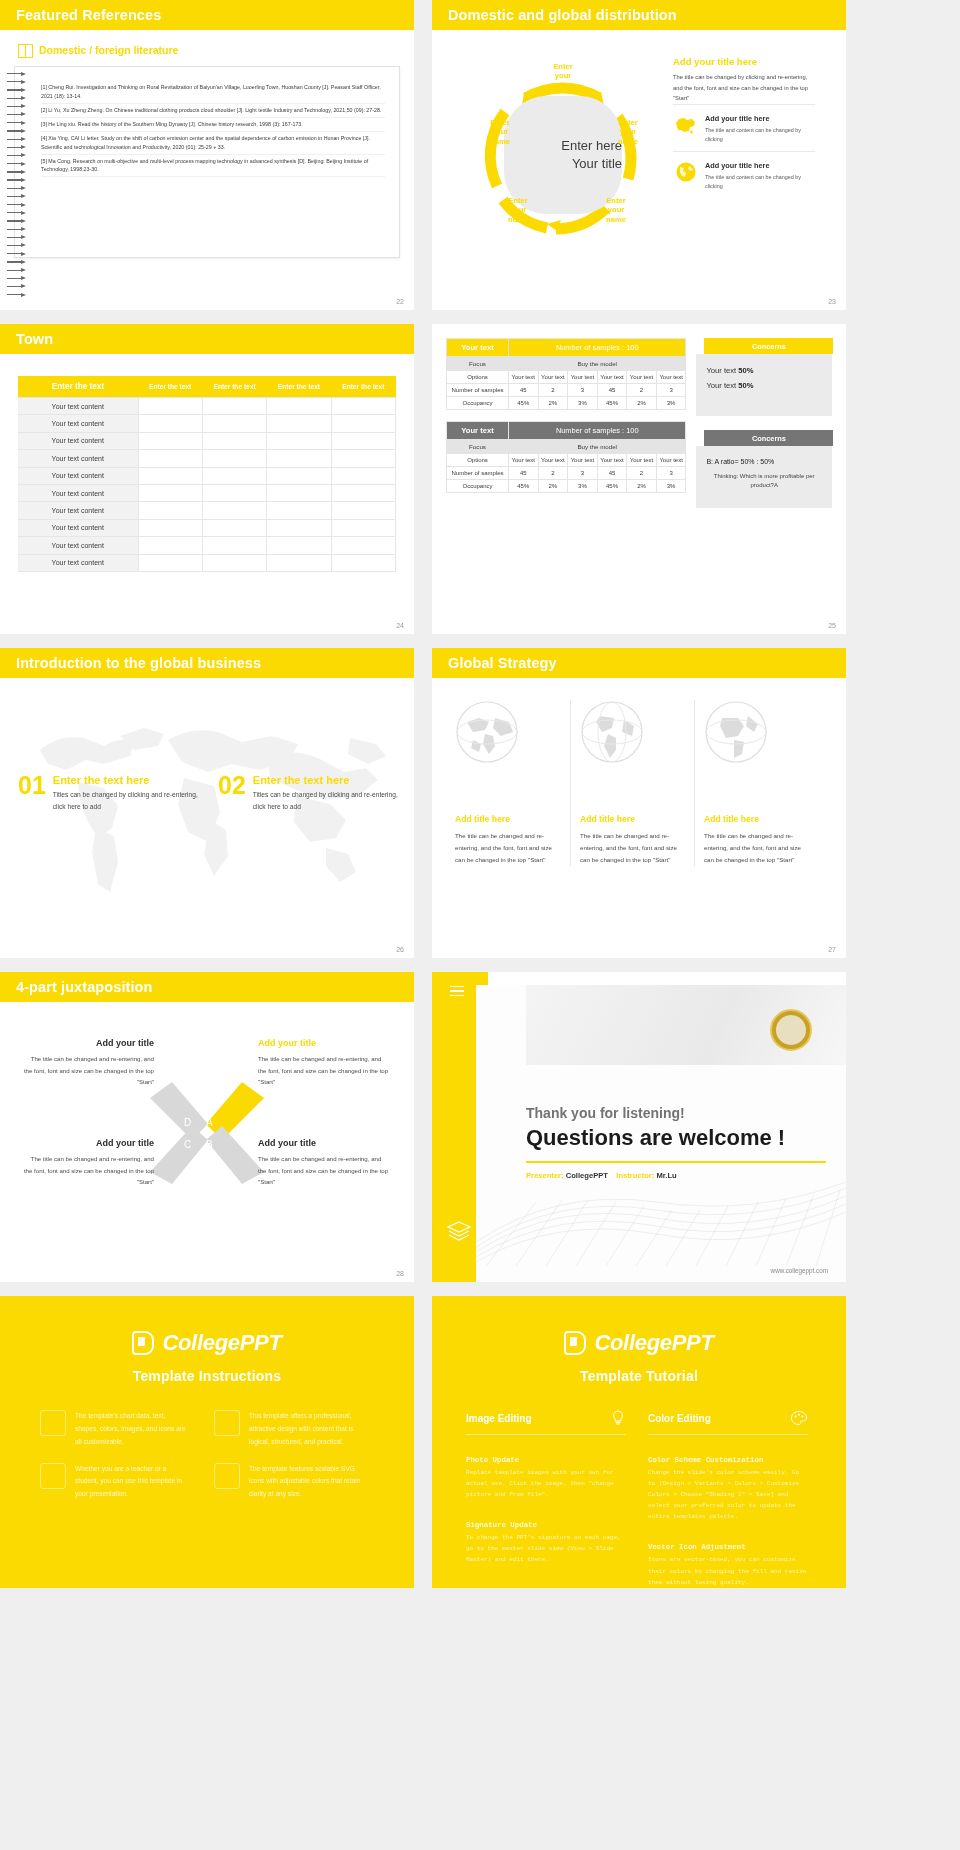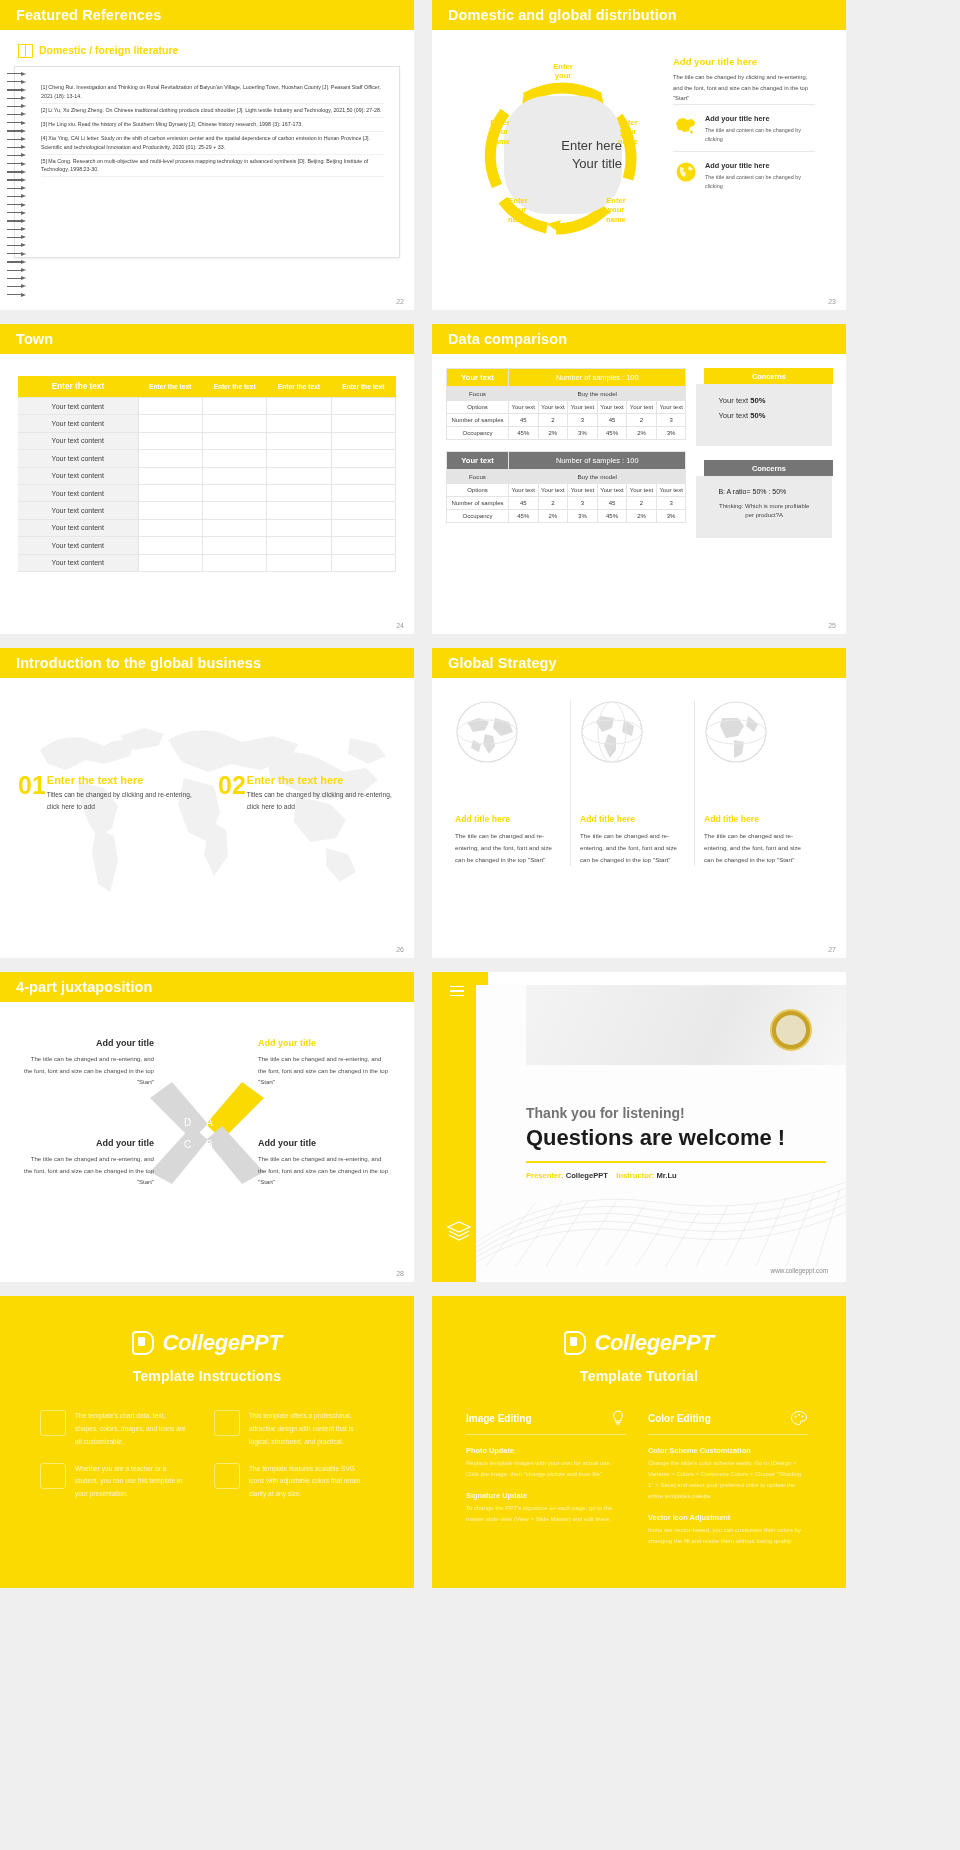--- a/index.html
+++ b/index.html
@@ -133,31 +133,31 @@
   .dtbl td.lbl { width:62px; }
   .conc {
     position:relative; margin-bottom:14px;
   }
   .conc-h {
     background:#fada00; color:#fff; font-weight:bold; font-size:7.4px;
     text-align:center; padding:3.5px 0; position:relative; left:8px; width:129px;
   }
   .conc.gray .conc-h { background:#757575; }
   .conc-b {
-    background:#ebebeb; padding:12px 22px; min-height:62px;
+    background:#ebebeb; padding:12px 10px; min-height:62px;
   }
   .conc-b .l1 { font-size:7.6px; color:#333; margin-bottom:6px; }
   .conc-b .l1 b { color:#1f1f1f; }
   .conc-b .l2 { font-size:6px; color:#444; line-height:1.5; text-align:center;}
   .conc-b .c1 { font-size:7px; color:#222; font-weight:normal; margin-bottom:7px;}
 
   
   .map-bg { position:absolute; inset:0; opacity:.55; }
   .mrow { display:flex; position:absolute; top:96px; left:18px; width:386px; gap:14px;}
-  .mcell { display:flex; gap:1px; width:186px; }
+  .mcell { display:flex; gap:7px; width:186px; }
   .mnum { font-size:25px; font-weight:bold; color:#fada00; line-height:.95; }
   .mh { color:#fada00; font-weight:bold; font-size:11px; margin-bottom:3px; }
   .mp { font-size:6.6px; color:#4a4a4a; line-height:1.75; }
 
   
   .gcols { display:flex; padding:22px 14px 0 14px; gap:0; }
   .gcol { width:124px; padding:0 9px; position:relative; }
   .gcol + .gcol { border-left:1px solid #e8e8e8; }
   .globe { width:64px; height:64px; margin:0 auto 46px auto; }
   .gh { color:#fada00; font-weight:bold; font-size:8.6px; margin-bottom:6px; }
@@ -204,21 +204,21 @@
   .logo-text { font-size:22px; font-weight:bold; font-style:italic; letter-spacing:-.3px;}
   .panel-sub { text-align:center; font-size:14px; font-weight:bold; margin-top:12px; letter-spacing:.2px;}
   .tiles { display:flex; flex-wrap:wrap; padding:26px 40px 0 40px; gap:14px 24px;}
   .tile { width:150px; display:flex; gap:9px; }
   .tile-ico { width:26px; height:26px; flex:none; border:1.6px solid #fff6b0; opacity:.65; border-radius:3px;}
   .tile-p { font-size:6.6px; line-height:1.95; color:#fff; opacity:.78; }
   .tut-cols { display:flex; padding:26px 34px 0 34px; gap:22px;}
   .tut-col { width:160px; }
   .tut-h { display:flex; align-items:center; justify-content:space-between; border-bottom:1px solid rgba(255,255,255,.5); padding-bottom:8px;text-align:center;}
   .tut-h span.t { font-size:10px; font-weight:bold;}
-  .tut-blk { margin-top:11px;}
+  .tut-blk { margin-top:21px;font-family:Liberation Mono, monospace;}
   .tut-b { font-size:7.4px; font-weight:bold; margin-bottom:3px; opacity:.85;}
   .tut-p { font-size:6px; line-height:1.85; opacity:.7;}
 </style>
 </head>
 <body>
 
 <div class="grid">
 
   <div class="slide s-tall">
     <div class="hdr">Featured References</div>
@@ -414,21 +414,20 @@
               <td></td>
               <td></td>
             </tr>
           </tbody>
       </table>
     </div>
     <div class="pg">24</div>
   </div>
 
   <div class="slide s-tall">
-    <div class="hdr">Data comparison</div>
     <div class="body">
       <div class="dc">
         <div class="dc-left">
           <table class="dtbl">
             <tbody>
                 <tr class="band">
               <td>Your text</td>
               <td class="r" colspan="6">Number of samples : 100</td>
             </tr>
             <tr class="sub">

